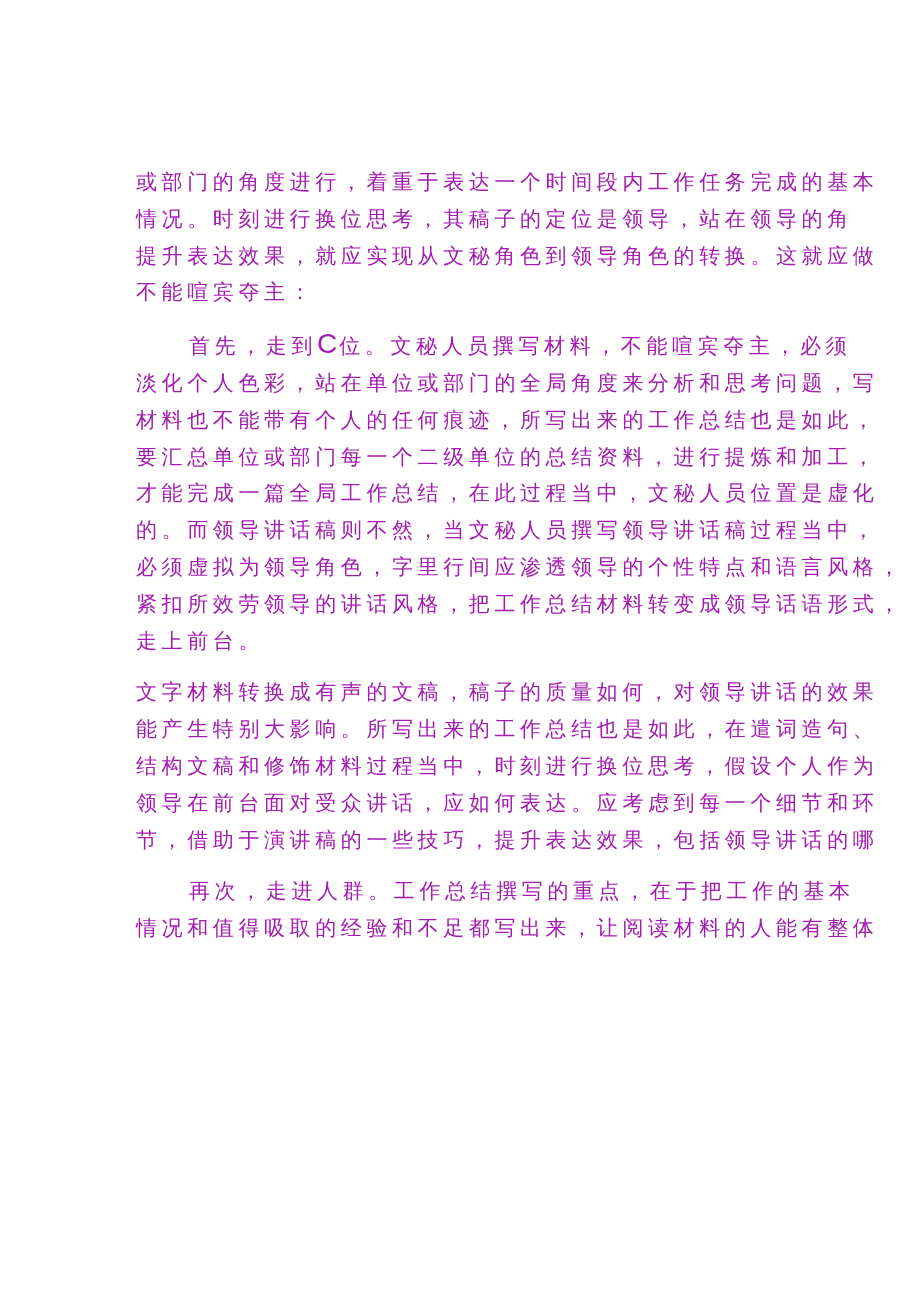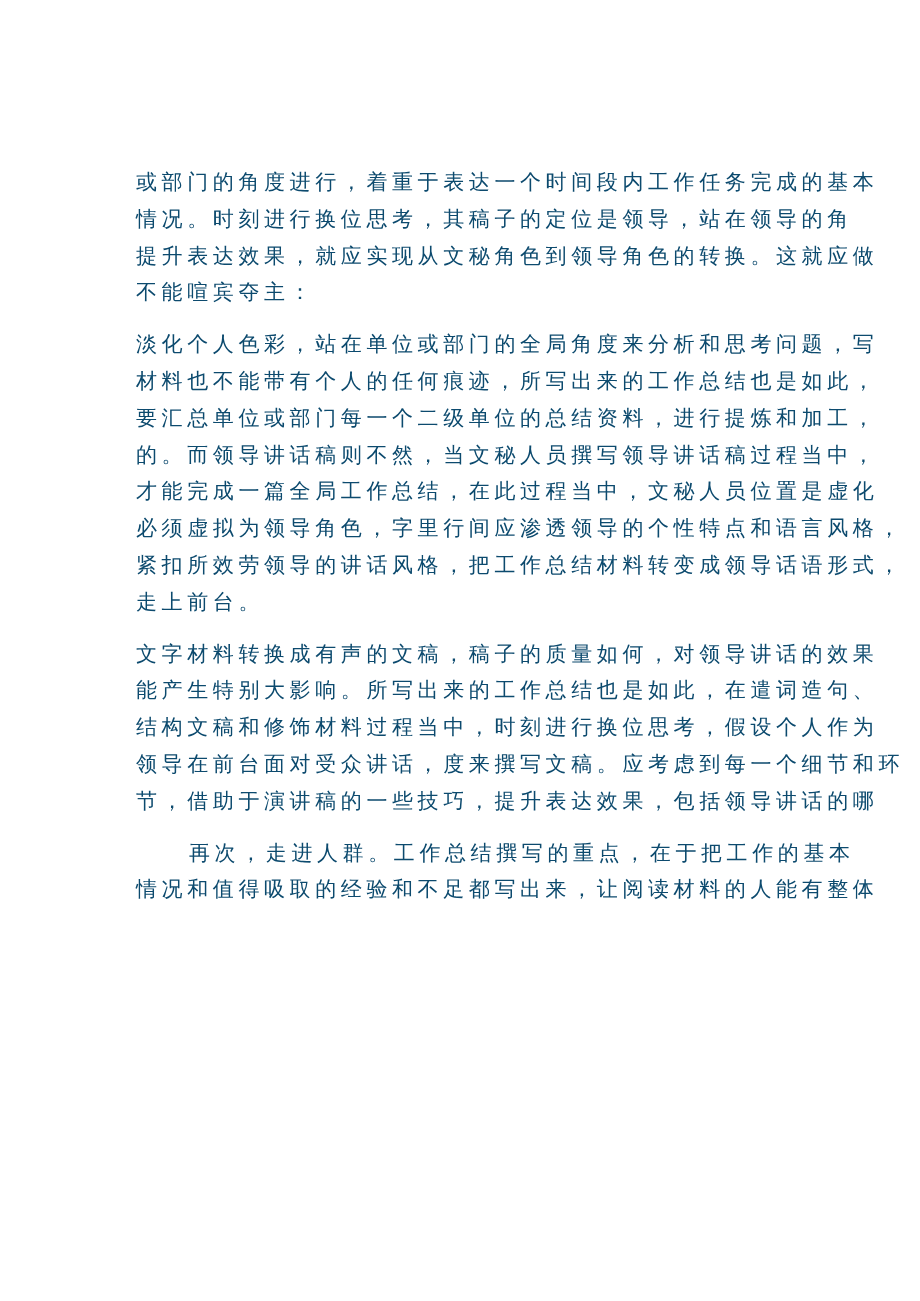--- a/index.html
+++ b/index.html
@@ -3,21 +3,21 @@
 <meta charset="utf-8">
 <style>
   html, body { margin: 0; padding: 0; background: #ffffff; }
   body { width: 920px; height: 1301px; overflow: hidden; position: relative; }
   .page {
     position: absolute;
     left: 136px;
     top: 164px;
     width: 660px;
     font-family: "DejaVu Sans", "Liberation Sans", sans-serif;
-    color: #0c4a6e;
+    color: #a21caf;
   }
   .para {
     margin: 0 0 15px 0;
     font-size: 21px;
     line-height: 36.8px;
     letter-spacing: 4.6px;
     text-align: justify;
     text-align-last: left;
     word-break: break-all;
   }
@@ -31,35 +31,36 @@
 <div class="page">
 
   <p class="para">
     <span class="line">或部门的角度进行，着重于表达一个时间段内工作任务完成的基本</span>
     <span class="line">情况。时刻进行换位思考，其稿子的定位是领导，站在领导的角</span>
     <span class="line">提升表达效果，就应实现从文秘角色到领导角色的转换。这就应做</span>
     <span class="line last">不能喧宾夺主：</span>
   </p>
 
   <p class="para">
+    <span class="line" style="padding-left:53px;"><span>首先，走到</span><span class="big-c">C</span><span>位。文秘人员撰写材料，不能喧宾夺主，必须</span></span>
     <span class="line">淡化个人色彩，站在单位或部门的全局角度来分析和思考问题，写</span>
     <span class="line">材料也不能带有个人的任何痕迹，所写出来的工作总结也是如此，</span>
     <span class="line">要汇总单位或部门每一个二级单位的总结资料，进行提炼和加工，</span>
+    <span class="line">才能完成一篇全局工作总结，在此过程当中，文秘人员位置是虚化</span>
     <span class="line">的。而领导讲话稿则不然，当文秘人员撰写领导讲话稿过程当中，</span>
-    <span class="line">才能完成一篇全局工作总结，在此过程当中，文秘人员位置是虚化</span>
     <span class="line">必须虚拟为领导角色，字里行间应渗透领导的个性特点和语言风格，</span>
     <span class="line">紧扣所效劳领导的讲话风格，把工作总结材料转变成领导话语形式，</span>
     <span class="line last">走上前台。</span>
   </p>
 
   <p class="para">
     <span class="line">文字材料转换成有声的文稿，稿子的质量如何，对领导讲话的效果</span>
     <span class="line">能产生特别大影响。所写出来的工作总结也是如此，在遣词造句、</span>
     <span class="line">结构文稿和修饰材料过程当中，时刻进行换位思考，假设个人作为</span>
-    <span class="line">领导在前台面对受众讲话，度来撰写文稿。应考虑到每一个细节和环</span>
+    <span class="line">领导在前台面对受众讲话，应如何表达。应考虑到每一个细节和环</span>
     <span class="line">节，借助于演讲稿的一些技巧，提升表达效果，包括领导讲话的哪</span>
   </p>
 
   <p class="para">
     <span class="line" style="padding-left:53px;">再次，走进人群。工作总结撰写的重点，在于把工作的基本</span>
     <span class="line">情况和值得吸取的经验和不足都写出来，让阅读材料的人能有整体</span>
   </p>
 
 </div>
 

